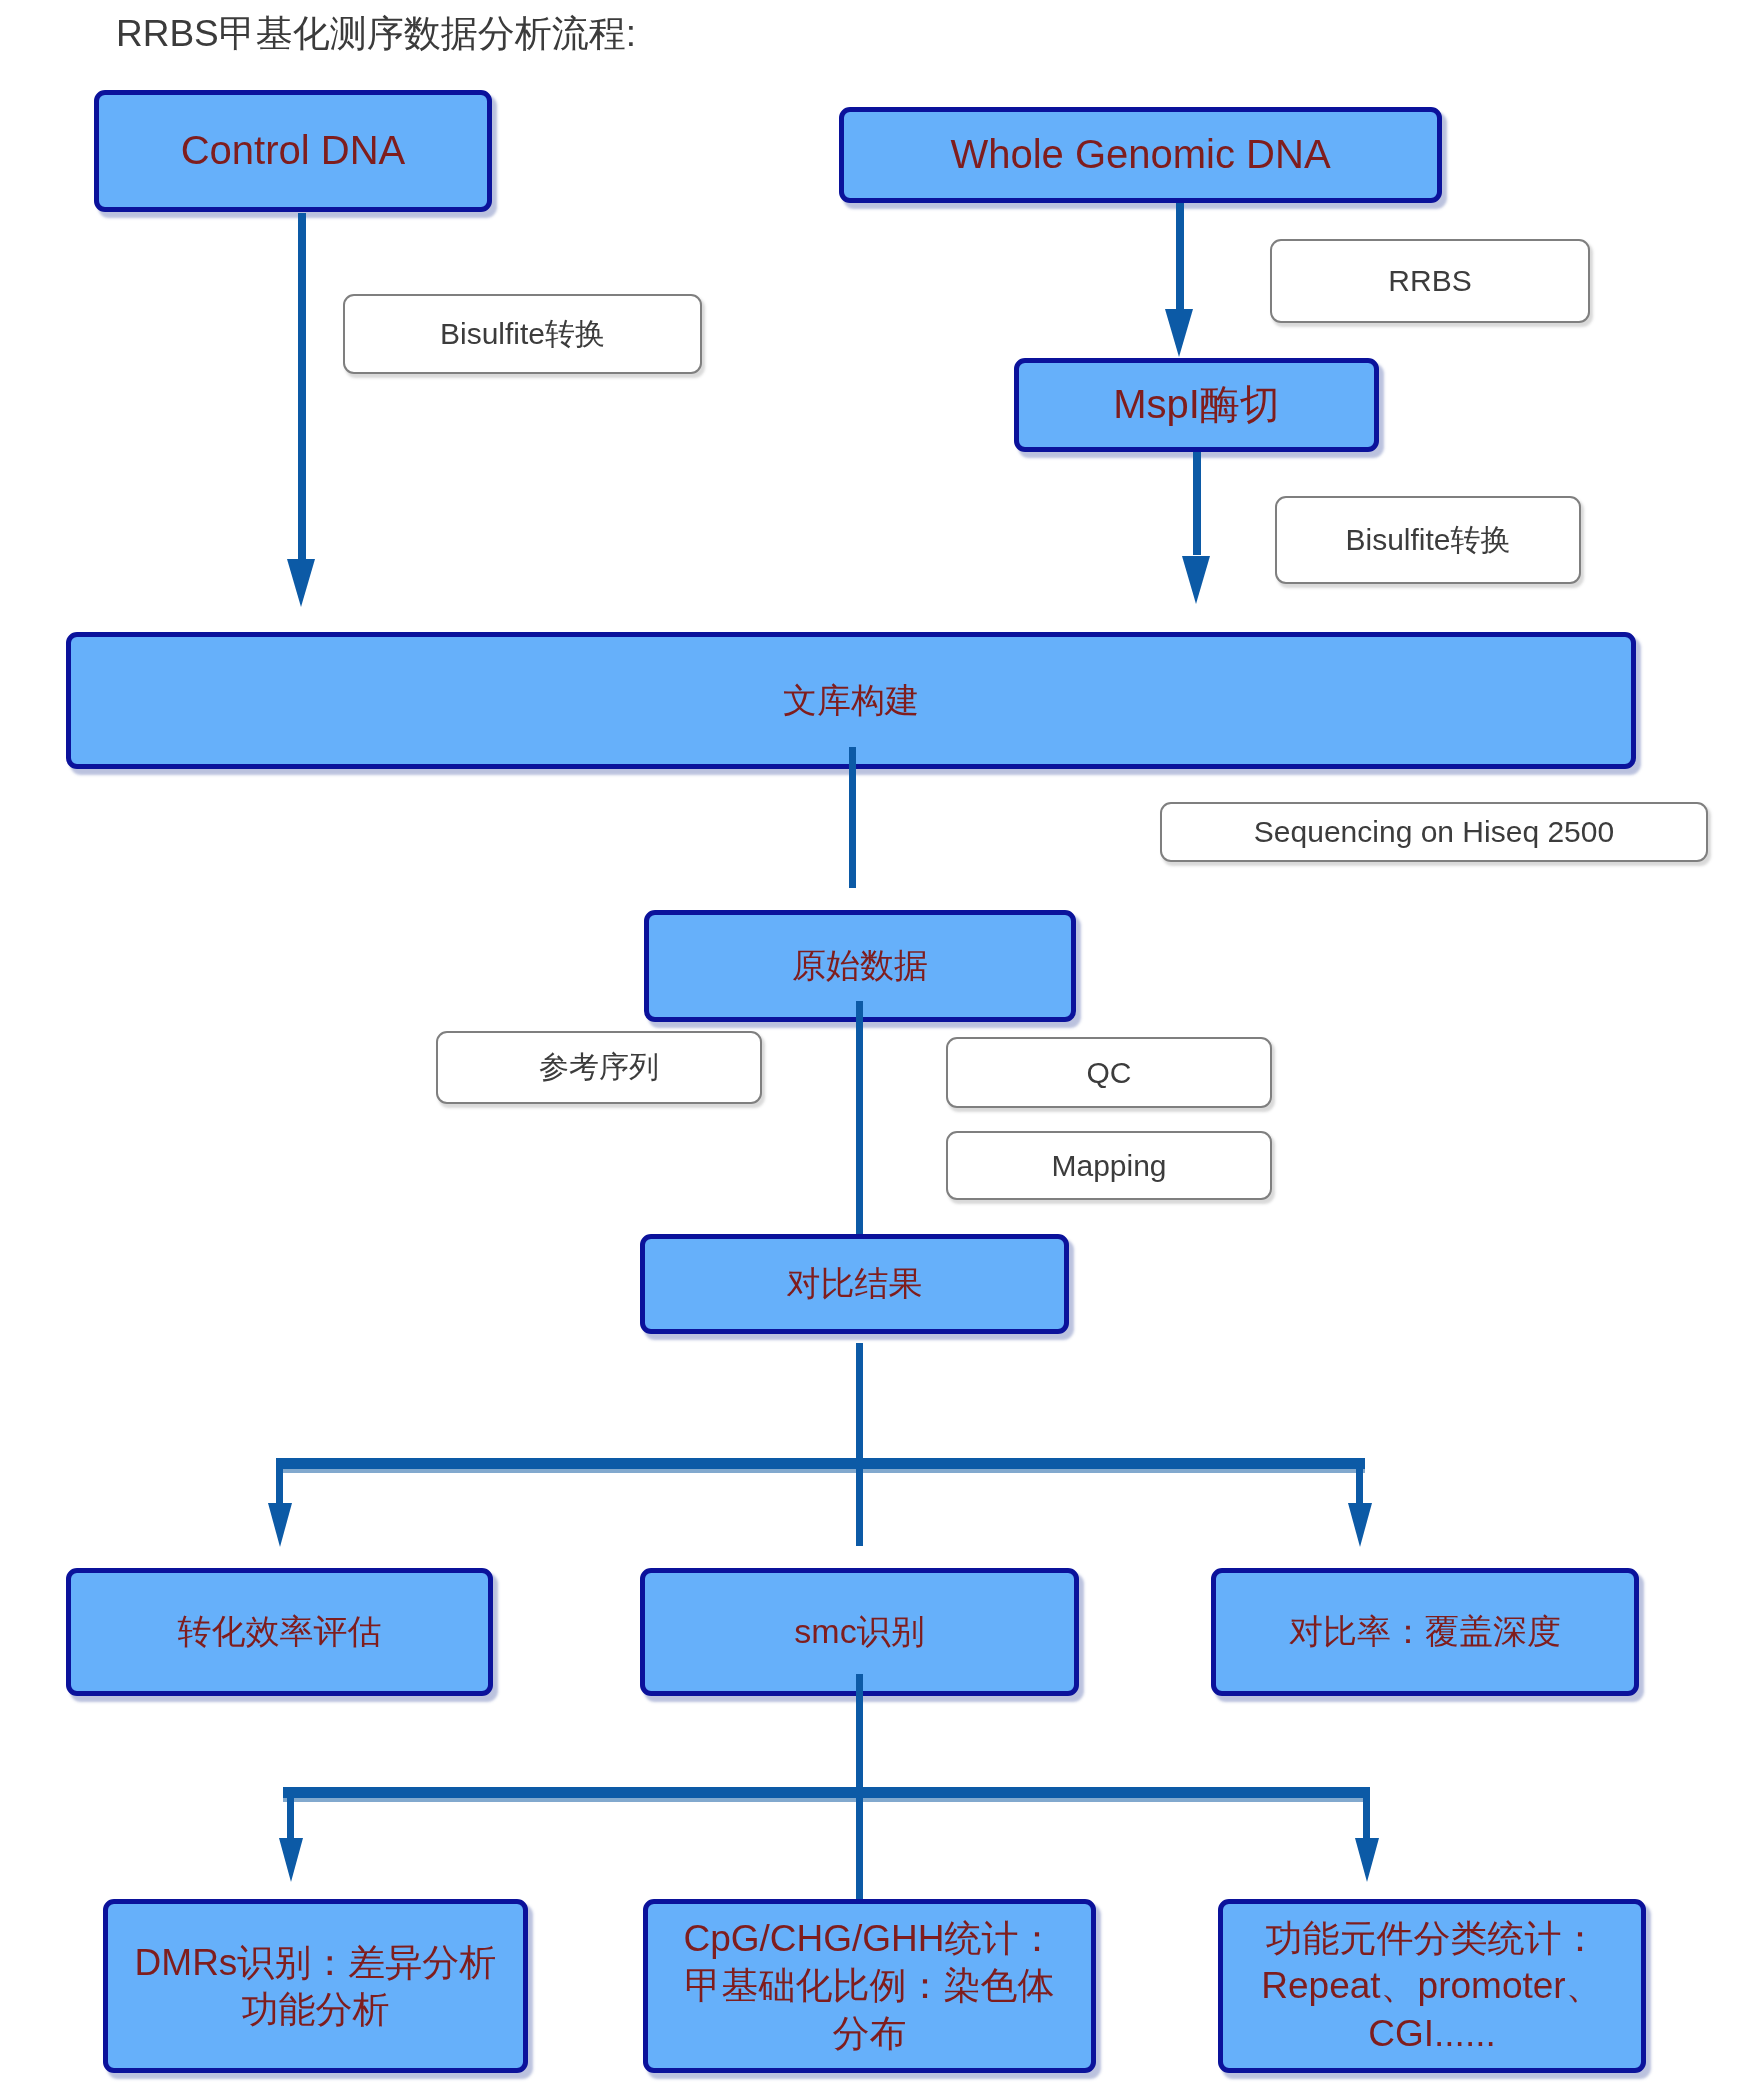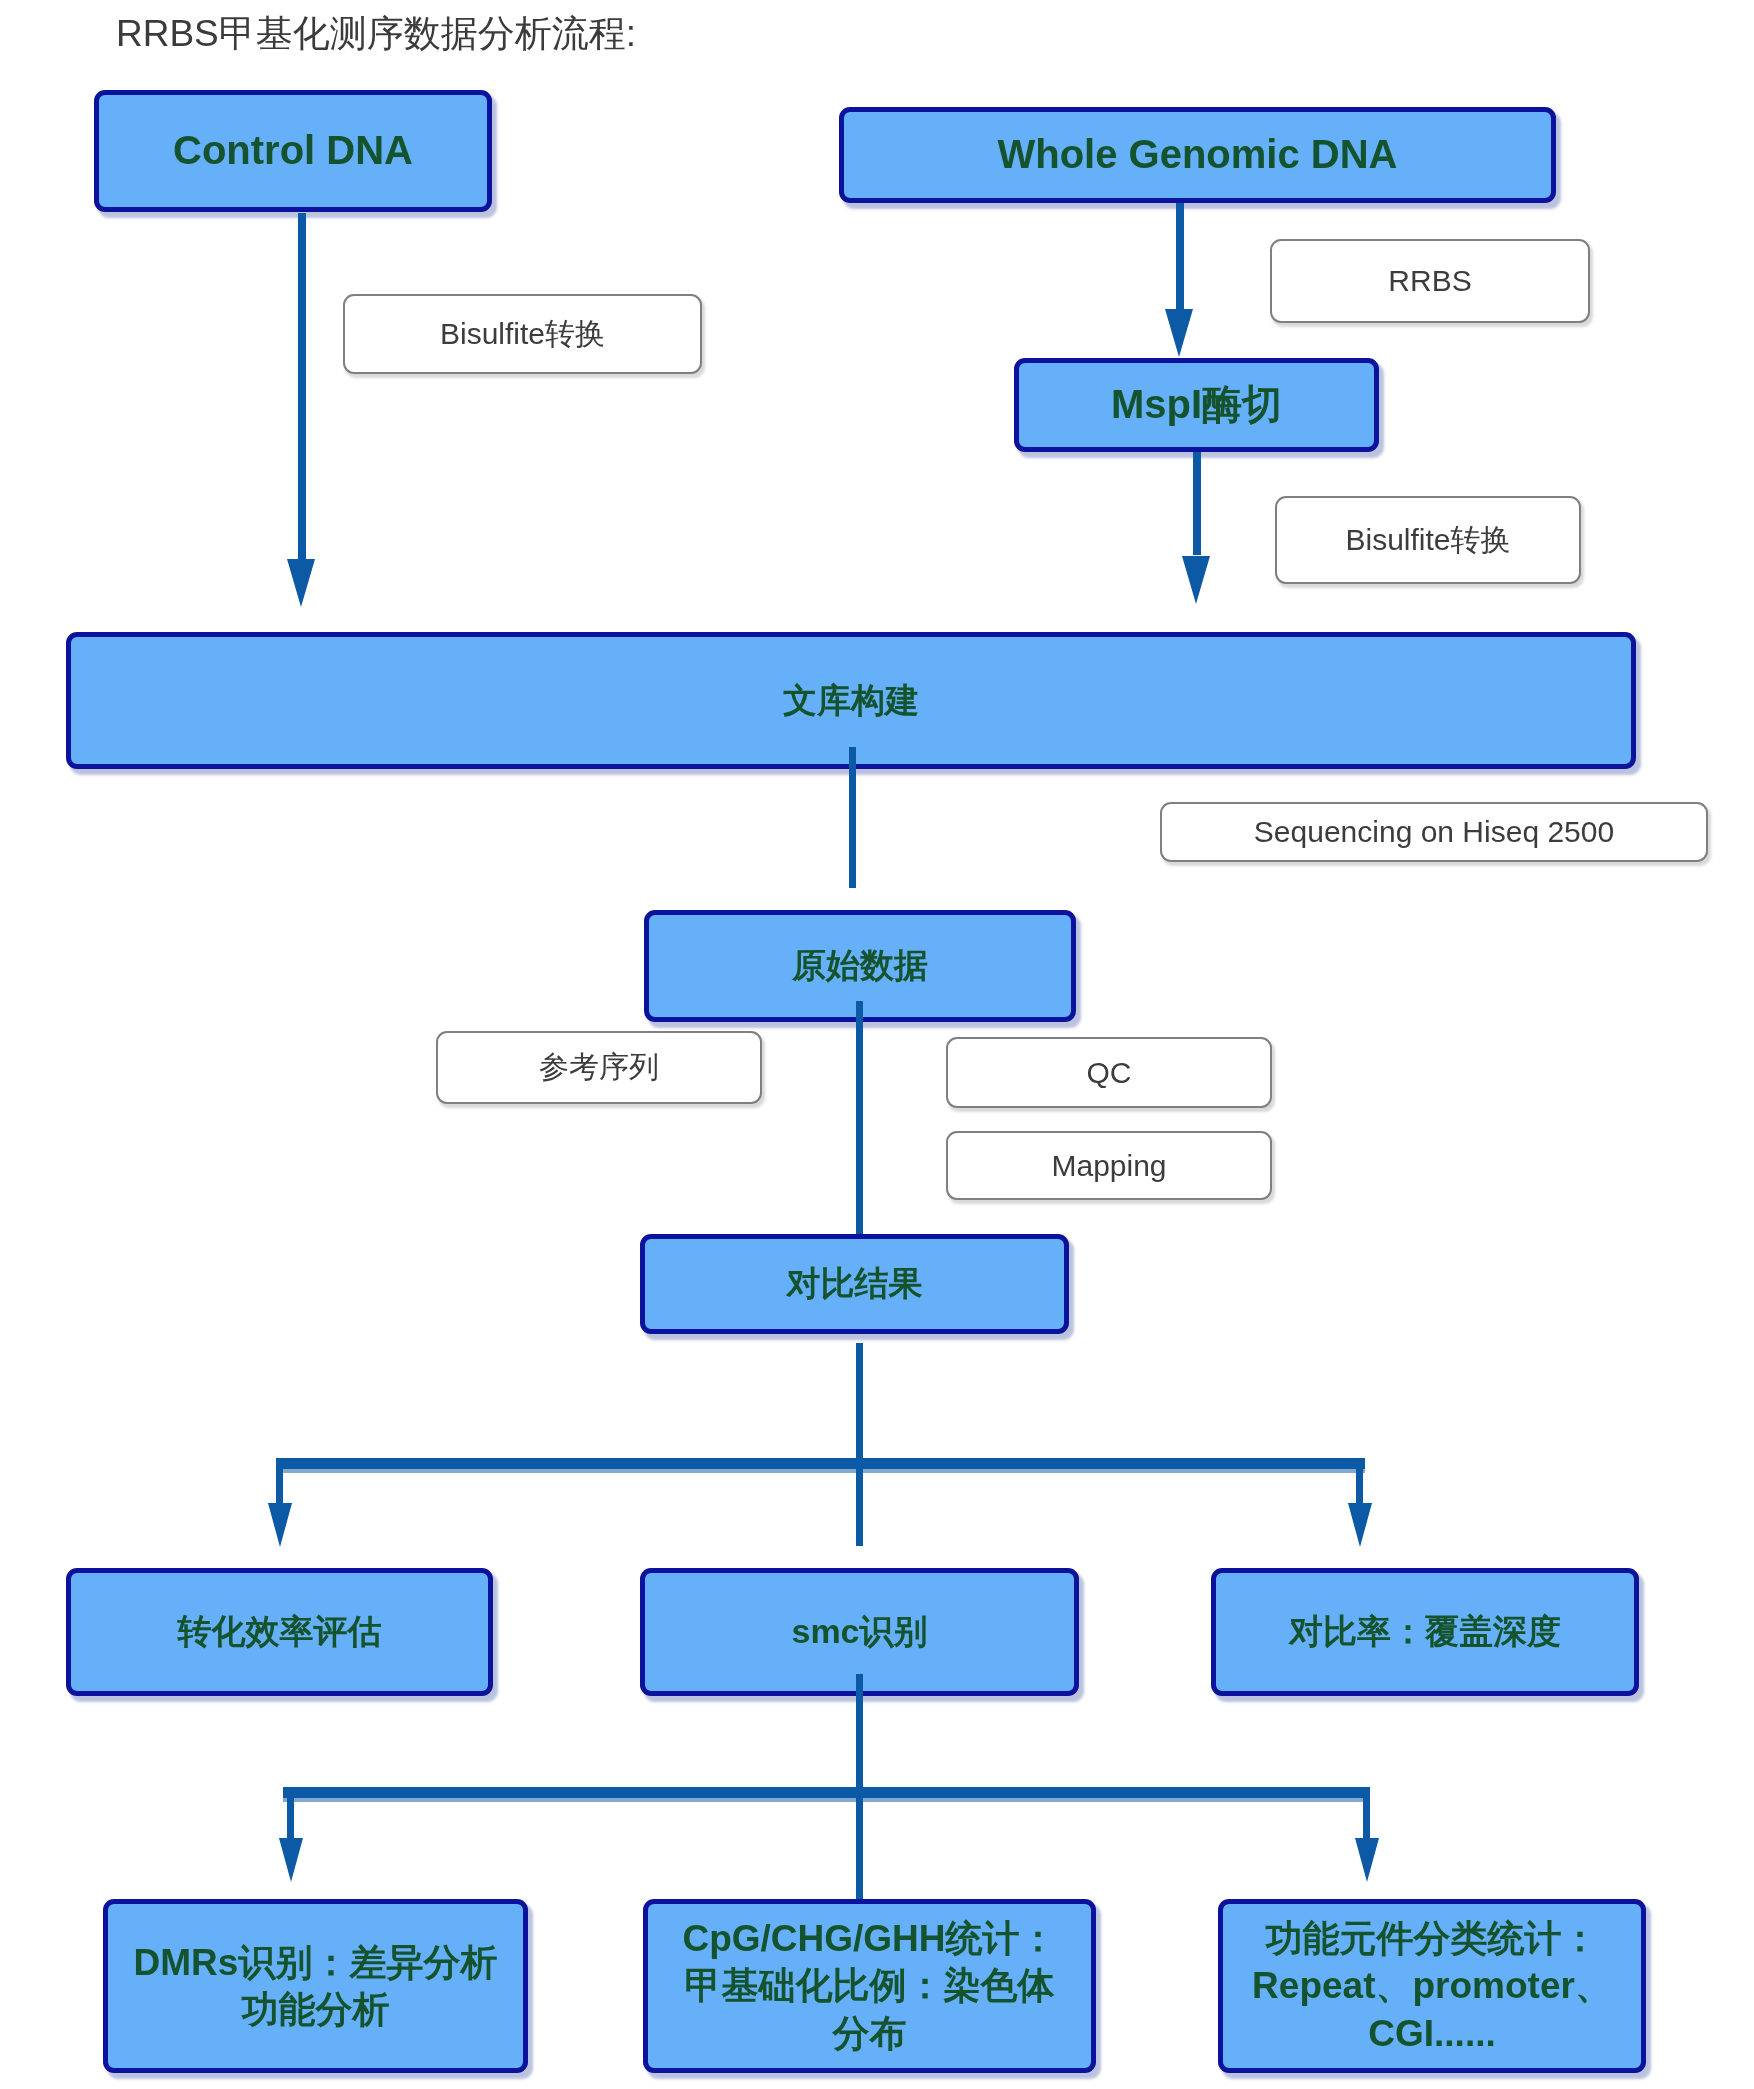--- a/index.html
+++ b/index.html
@@ -7,21 +7,21 @@
     position:relative;width:1754px;height:2090px;background:#ffffff;overflow:hidden;
     font-family:"Liberation Sans","DejaVu Sans",sans-serif;
   }
   .page-title{
     position:absolute;color:#3b3b3b;font-size:37px;font-weight:400;white-space:nowrap;
   }
   .node{
     position:absolute;display:flex;align-items:center;justify-content:center;
     background:#66b0fa;border:5.5px solid #0b129b;border-radius:11px;
     box-shadow:4.6px 5.5px 2.7px rgba(60,80,160,0.35);
-    color:#14532d;text-align:center;box-sizing:border-box;font-weight:bold;
+    color:#7f1d1d;text-align:center;box-sizing:border-box;
   }
   .node .node-text{white-space:pre-line;line-height:1.28;}
   .fs44{font-size:40px;} .fs42{font-size:34px;margin-top:22px;} .fs40{font-size:37px;}
   .label-box{
     position:absolute;display:flex;align-items:center;justify-content:center;
     background:#ffffff;border:2.7px solid #7f7f7f;border-radius:11px;
     box-shadow:2.7px 3.7px 2.7px rgba(130,130,130,0.30);
     color:#3c3c3c;font-size:30px;text-align:center;box-sizing:border-box;white-space:nowrap;
   }
   .vline{position:absolute;background:#0c5aa6;}
@@ -35,21 +35,21 @@
 <body>
 
 <div class="canvas">
 
   <div class="page-title" style="left:116px;top:9.1px;">RRBS甲基化测序数据分析流程:</div>
 
   <div class="node fs44" style="left:94px;top:90px;width:398px;height:122px;">
     <span class="node-text">Control DNA</span>
   </div>
 
-  <div class="node fs44" style="left:839px;top:107px;width:717px;height:96px;">
+  <div class="node fs44" style="left:839px;top:107px;width:603px;height:96px;">
     <span class="node-text">Whole Genomic DNA</span>
   </div>
 
   <div class="vline" style="left:298px;top:213px;width:8.2px;height:346px;"></div>
   <div class="arrowhead head-big" style="left:287px;top:559px;"></div>
 
   <div class="vline" style="left:1176px;top:203px;width:8.2px;height:106px;"></div>
   <div class="arrowhead head-big" style="left:1165px;top:309px;"></div>
 
   <div class="label-box" style="left:343px;top:294px;width:359px;height:80px;">

